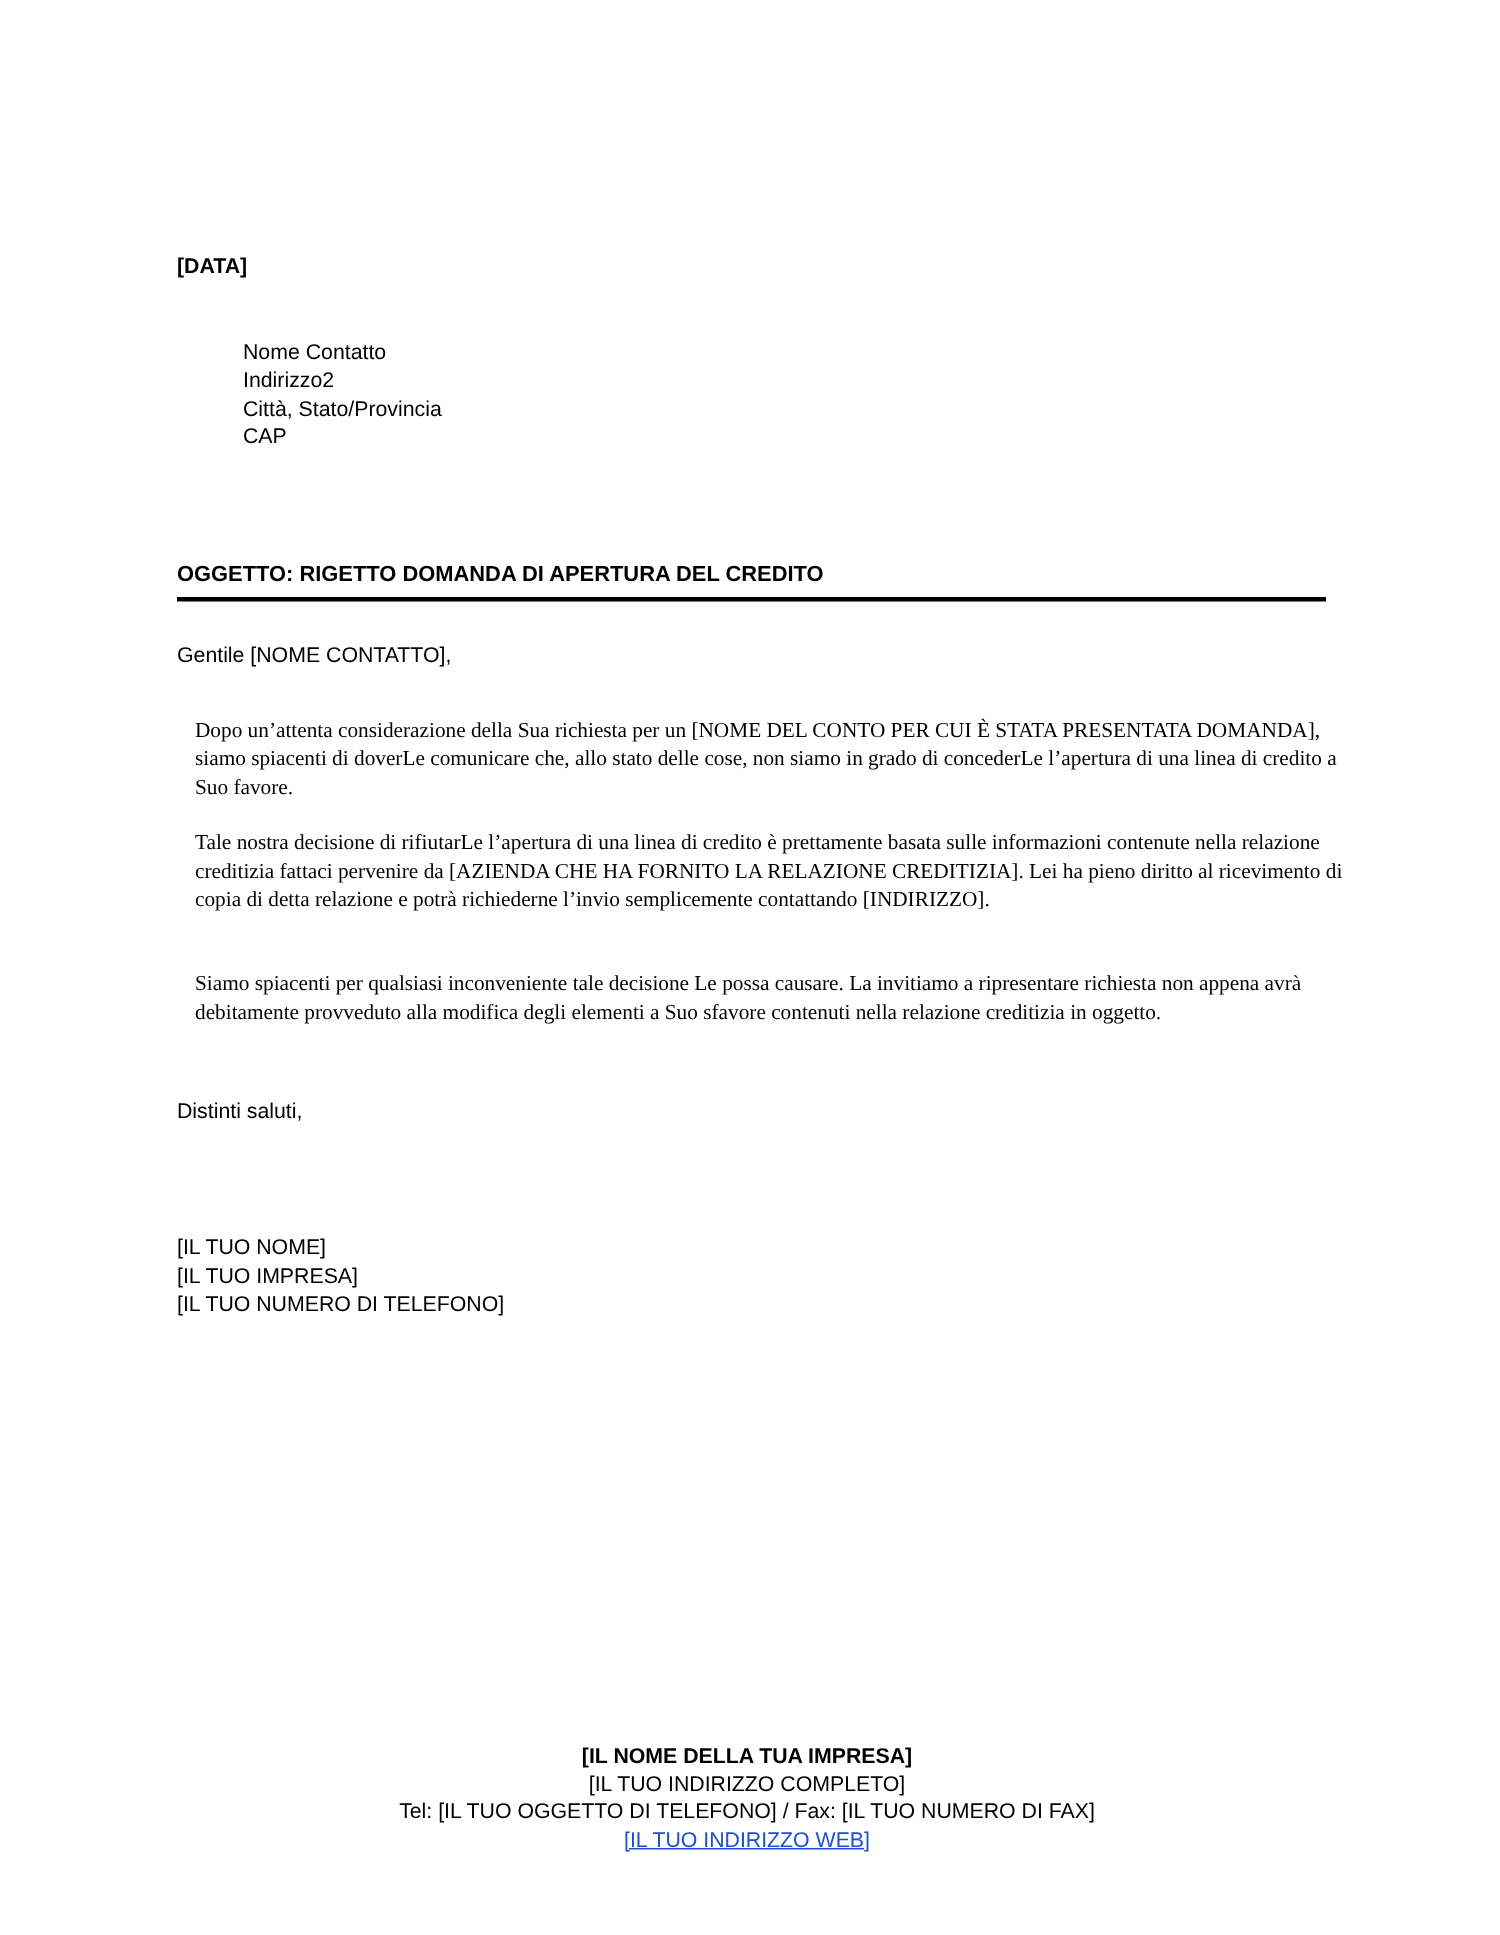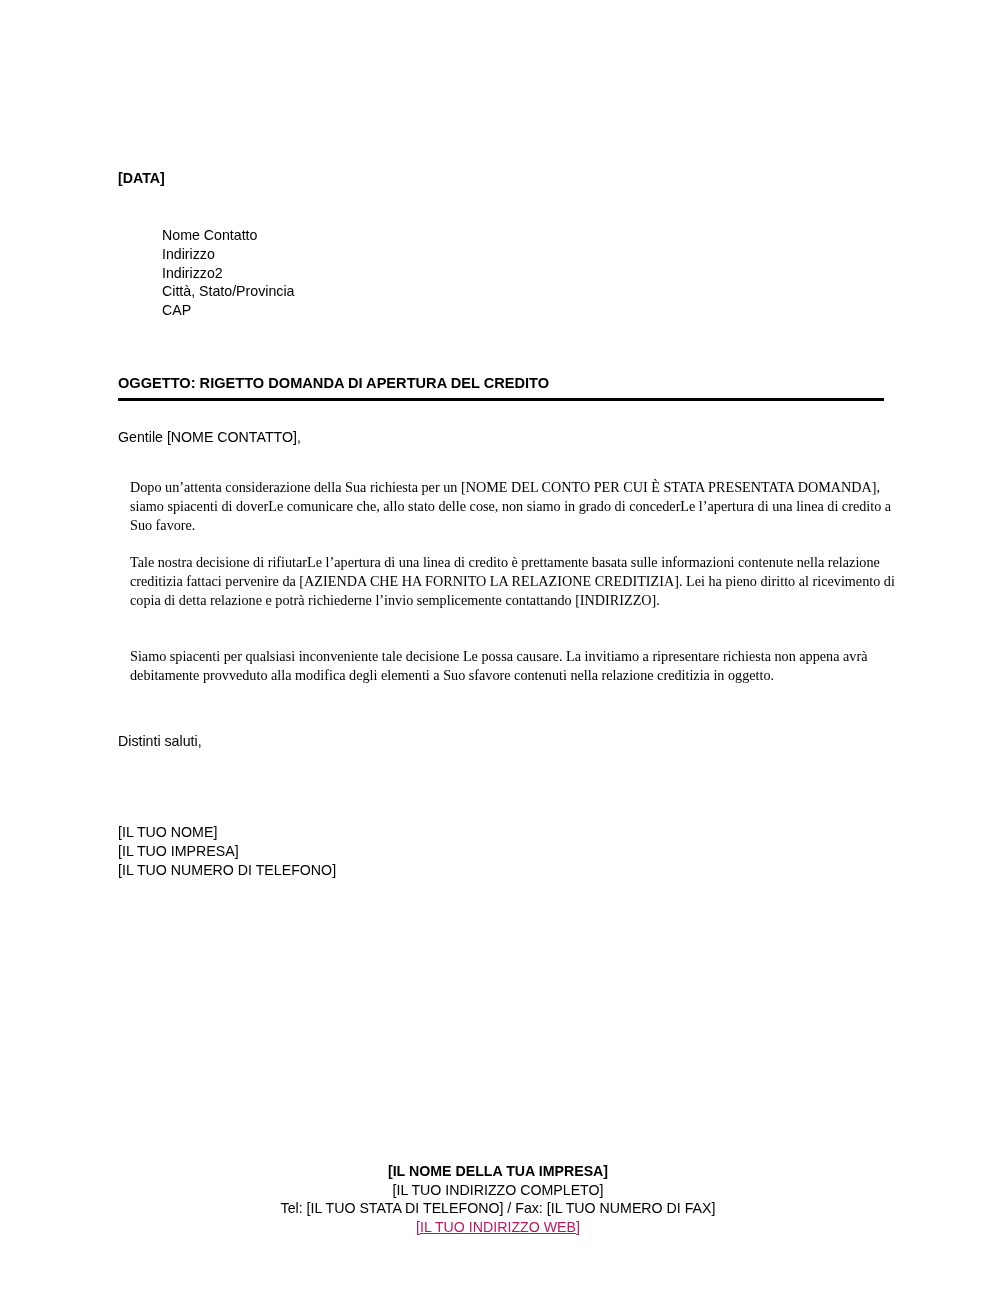--- a/index.html
+++ b/index.html
@@ -40,36 +40,35 @@
     position: absolute;
     left: 0;
     top: 1162px;
     width: 996px;
     text-align: center;
     font-size: 14.2px;
     line-height: 18.5px;
   }
   .footer-company { font-weight: bold; }
   .footer-link {
-    color: #be185d;
+    color: #1d4ed8;
     text-decoration: underline;
     cursor: pointer;
   }
 </style>
 </head>
 <body>
 
 <div class="page">
   <div class="content">
 
     <div class="block date-line">[DATA]</div>
 
     <div class="block recipient-block">
       <div>Nome Contatto</div>
-      <div>Indirizzo</div>
       <div>Indirizzo2</div>
       <div>Città, Stato/Provincia</div>
       <div>CAP</div>
     </div>
 
     <div class="block subject-line">OGGETTO: RIGETTO DOMANDA DI APERTURA DEL CREDITO</div>
 
     <div class="block subject-rule"></div>
 
     <div class="block salutation">Gentile [NOME CONTATTO],</div>
@@ -86,18 +85,18 @@
       <div>[IL TUO NOME]</div>
       <div>[IL TUO IMPRESA]</div>
       <div>[IL TUO NUMERO DI TELEFONO]</div>
     </div>
 
   </div>
 
   <div class="footer">
     <div class="footer-company">[IL NOME DELLA TUA IMPRESA]</div>
     <div>[IL TUO INDIRIZZO COMPLETO]</div>
-    <div>Tel: [IL TUO STATA DI TELEFONO] / Fax: [IL TUO NUMERO DI FAX]</div>
+    <div>Tel: [IL TUO OGGETTO DI TELEFONO] / Fax: [IL TUO NUMERO DI FAX]</div>
     <div>
       <a class="footer-link">[IL TUO INDIRIZZO WEB]</a>
     </div>
   </div>
 </div>
 
 </body></html>

